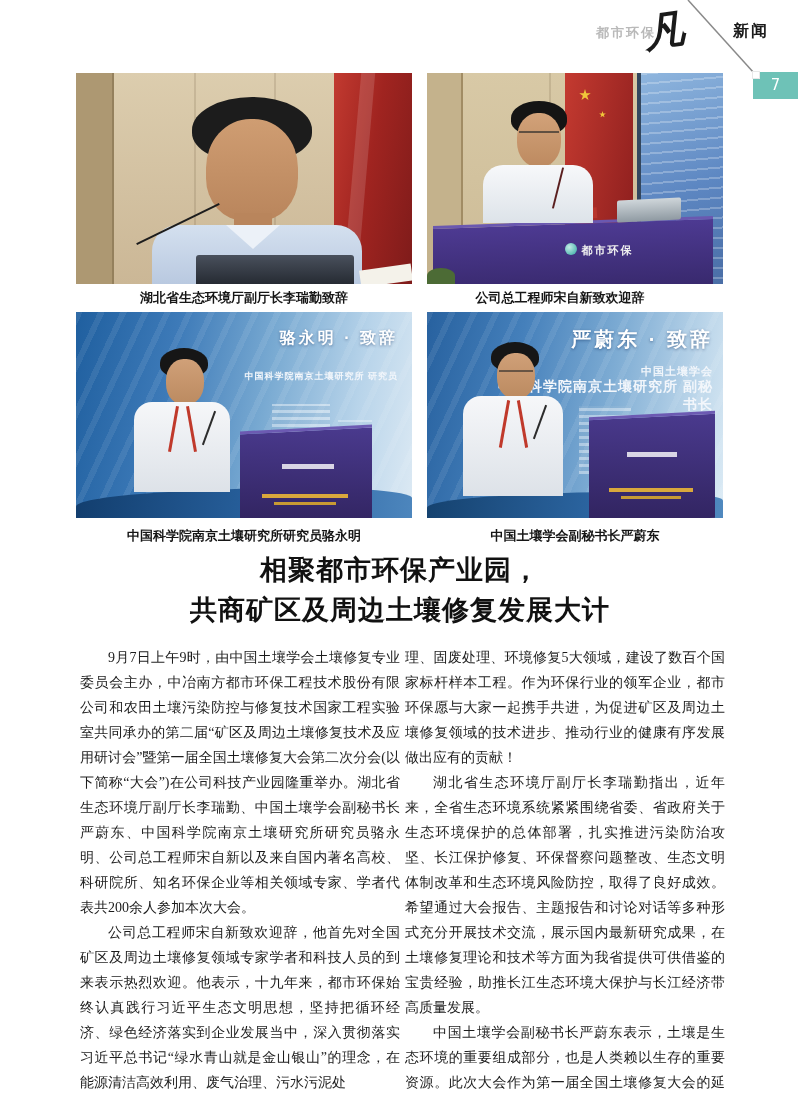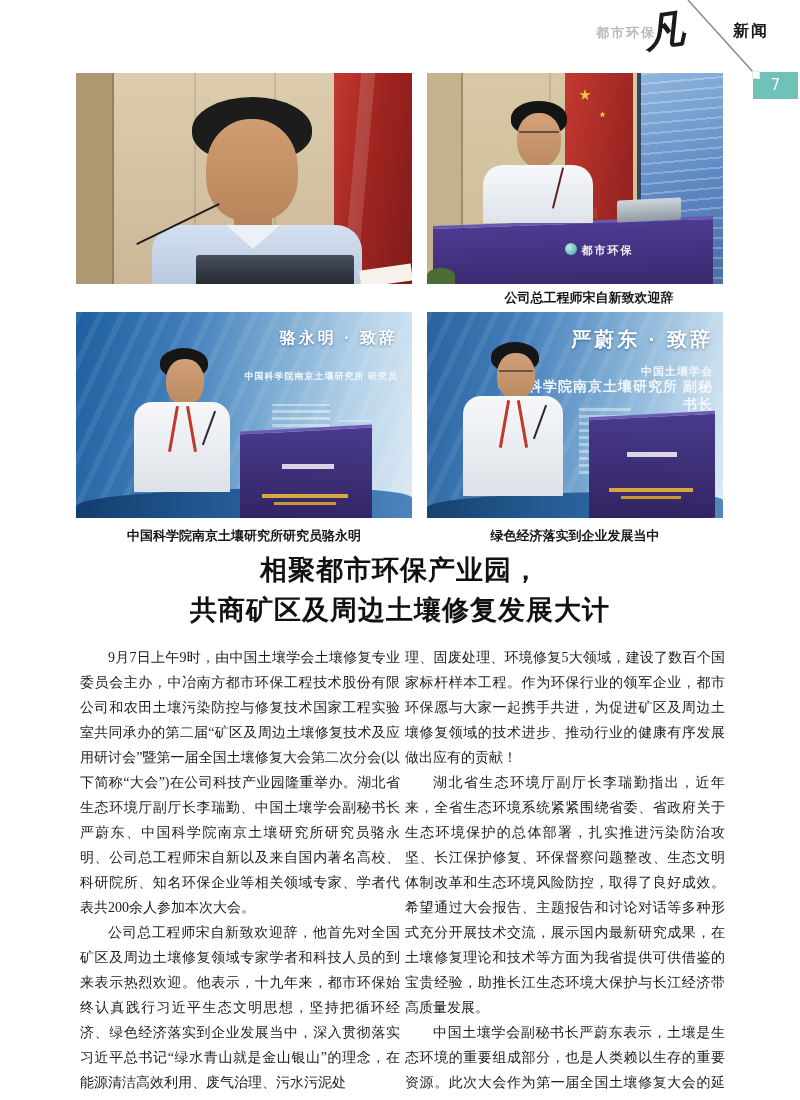--- a/index.html
+++ b/index.html
@@ -24,21 +24,21 @@
   #photo2{left:427px;top:73px;width:296px;height:211px;background:linear-gradient(180deg,#d8c9a6,#ccbb96);}
   #photo3{left:76px;top:312px;width:336px;height:206px;
           background:linear-gradient(100deg,#1f5f9f 0%,#3d7ab8 28%,#79aad2 55%,#b8d4ea 80%,#ddeaf4 100%);}
   #photo4{left:427px;top:312px;width:296px;height:206px;
           background:linear-gradient(100deg,#27619f 0%,#4580bb 30%,#7fadd4 60%,#bcd6ea 85%,#dcebf5 100%);}
   #photo3::before,#photo4::before{content:"";position:absolute;inset:0;
           background:repeating-linear-gradient(115deg,rgba(255,255,255,.08) 0 6px,transparent 6px 20px);}
 
   .caption{position:absolute;text-align:center;font-size:13px;font-weight:bold;color:#161616;}
   #cap1{left:76px;top:289px;width:336px;}
-  #cap2{left:441px;top:289px;width:296px;}
+  #cap2{left:412px;top:289px;width:296px;}
   #cap3{left:76px;top:527px;width:336px;}
   #cap4{left:427px;top:527px;width:296px;}
 
   
   #photo1 .strip{left:0;top:0;width:36px;height:100%;background:#ad9872;border-right:2px solid #94805c;}
   #photo1 .seam1{left:118px;top:0;width:2px;height:100%;background:rgba(90,70,40,.15);}
   #photo1 .seam2{left:198px;top:0;width:2px;height:100%;background:rgba(90,70,40,.15);}
   #photo1 .flag{right:0;top:0;width:78px;height:100%;
       background:linear-gradient(100deg,#c23a30 0%,#a02420 45%,#7e1b1a 100%);}
   #photo1 .flag::after{content:"";position:absolute;left:18px;top:0;width:14px;height:100%;
@@ -173,20 +173,21 @@
     <div class="flag"></div>
     <div class="hair"></div>
     <div class="face"></div>
     <div class="neck"></div>
     <div class="shirt"></div>
     <div class="collar"></div>
     <div class="mic"></div>
     <div class="laptop"></div>
     <div class="paper"></div>
   </div>
+  <div class="caption" id="cap1">湖北省生态环境厅副厅长李瑞勤致辞</div>
 
   <div class="photo" id="photo2">
     <div class="door"></div>
     <div class="seam1"></div>
     <div class="flag"></div>
     <div class="star"></div>
     <div class="star2"></div>
     <div class="screen"></div>
     <div class="podium"></div>
     <div class="laptop2"></div>
@@ -231,21 +232,21 @@
     <div class="gold1"></div>
     <div class="gold2"></div>
     <div class="hair"></div>
     <div class="face"></div>
     <div class="glasses"></div>
     <div class="shirt"></div>
     <div class="lan1"></div>
     <div class="lan2"></div>
     <div class="mic"></div>
   </div>
-  <div class="caption" id="cap4">绿色经济落实到企业发展当中</div>
+  <div class="caption" id="cap4">中国土壤学会副秘书长严蔚东</div>
 
   <div class="headline" id="title1">相聚都市环保产业园，</div>
   <div class="headline" id="title2">共商矿区及周边土壤修复发展大计</div>
 
   <div class="col" id="col-left">
     <p>9月7日上午9时，由中国土壤学会土壤修复专业委员会主办，中冶南方都市环保工程技术股份有限公司和农田土壤污染防控与修复技术国家工程实验室共同承办的第二届“矿区及周边土壤修复技术及应用研讨会”暨第一届全国土壤修复大会第二次分会(以下简称“大会”)在公司科技产业园隆重举办。湖北省生态环境厅副厅长李瑞勤、中国土壤学会副秘书长严蔚东、中国科学院南京土壤研究所研究员骆永明、公司总工程师宋自新以及来自国内著名高校、科研院所、知名环保企业等相关领域专家、学者代表共200余人参加本次大会。</p>
     <p>公司总工程师宋自新致欢迎辞，他首先对全国矿区及周边土壤修复领域专家学者和科技人员的到来表示热烈欢迎。他表示，十九年来，都市环保始终认真践行习近平生态文明思想，坚持把循环经济、绿色经济落实到企业发展当中，深入贯彻落实习近平总书记“绿水青山就是金山银山”的理念，在能源清洁高效利用、废气治理、污水污泥处</p>
   </div>
   <div class="col" id="col-right">
     <p class="cont">理、固废处理、环境修复5大领域，建设了数百个国家标杆样本工程。作为环保行业的领军企业，都市环保愿与大家一起携手共进，为促进矿区及周边土壤修复领域的技术进步、推动行业的健康有序发展做出应有的贡献！</p>

